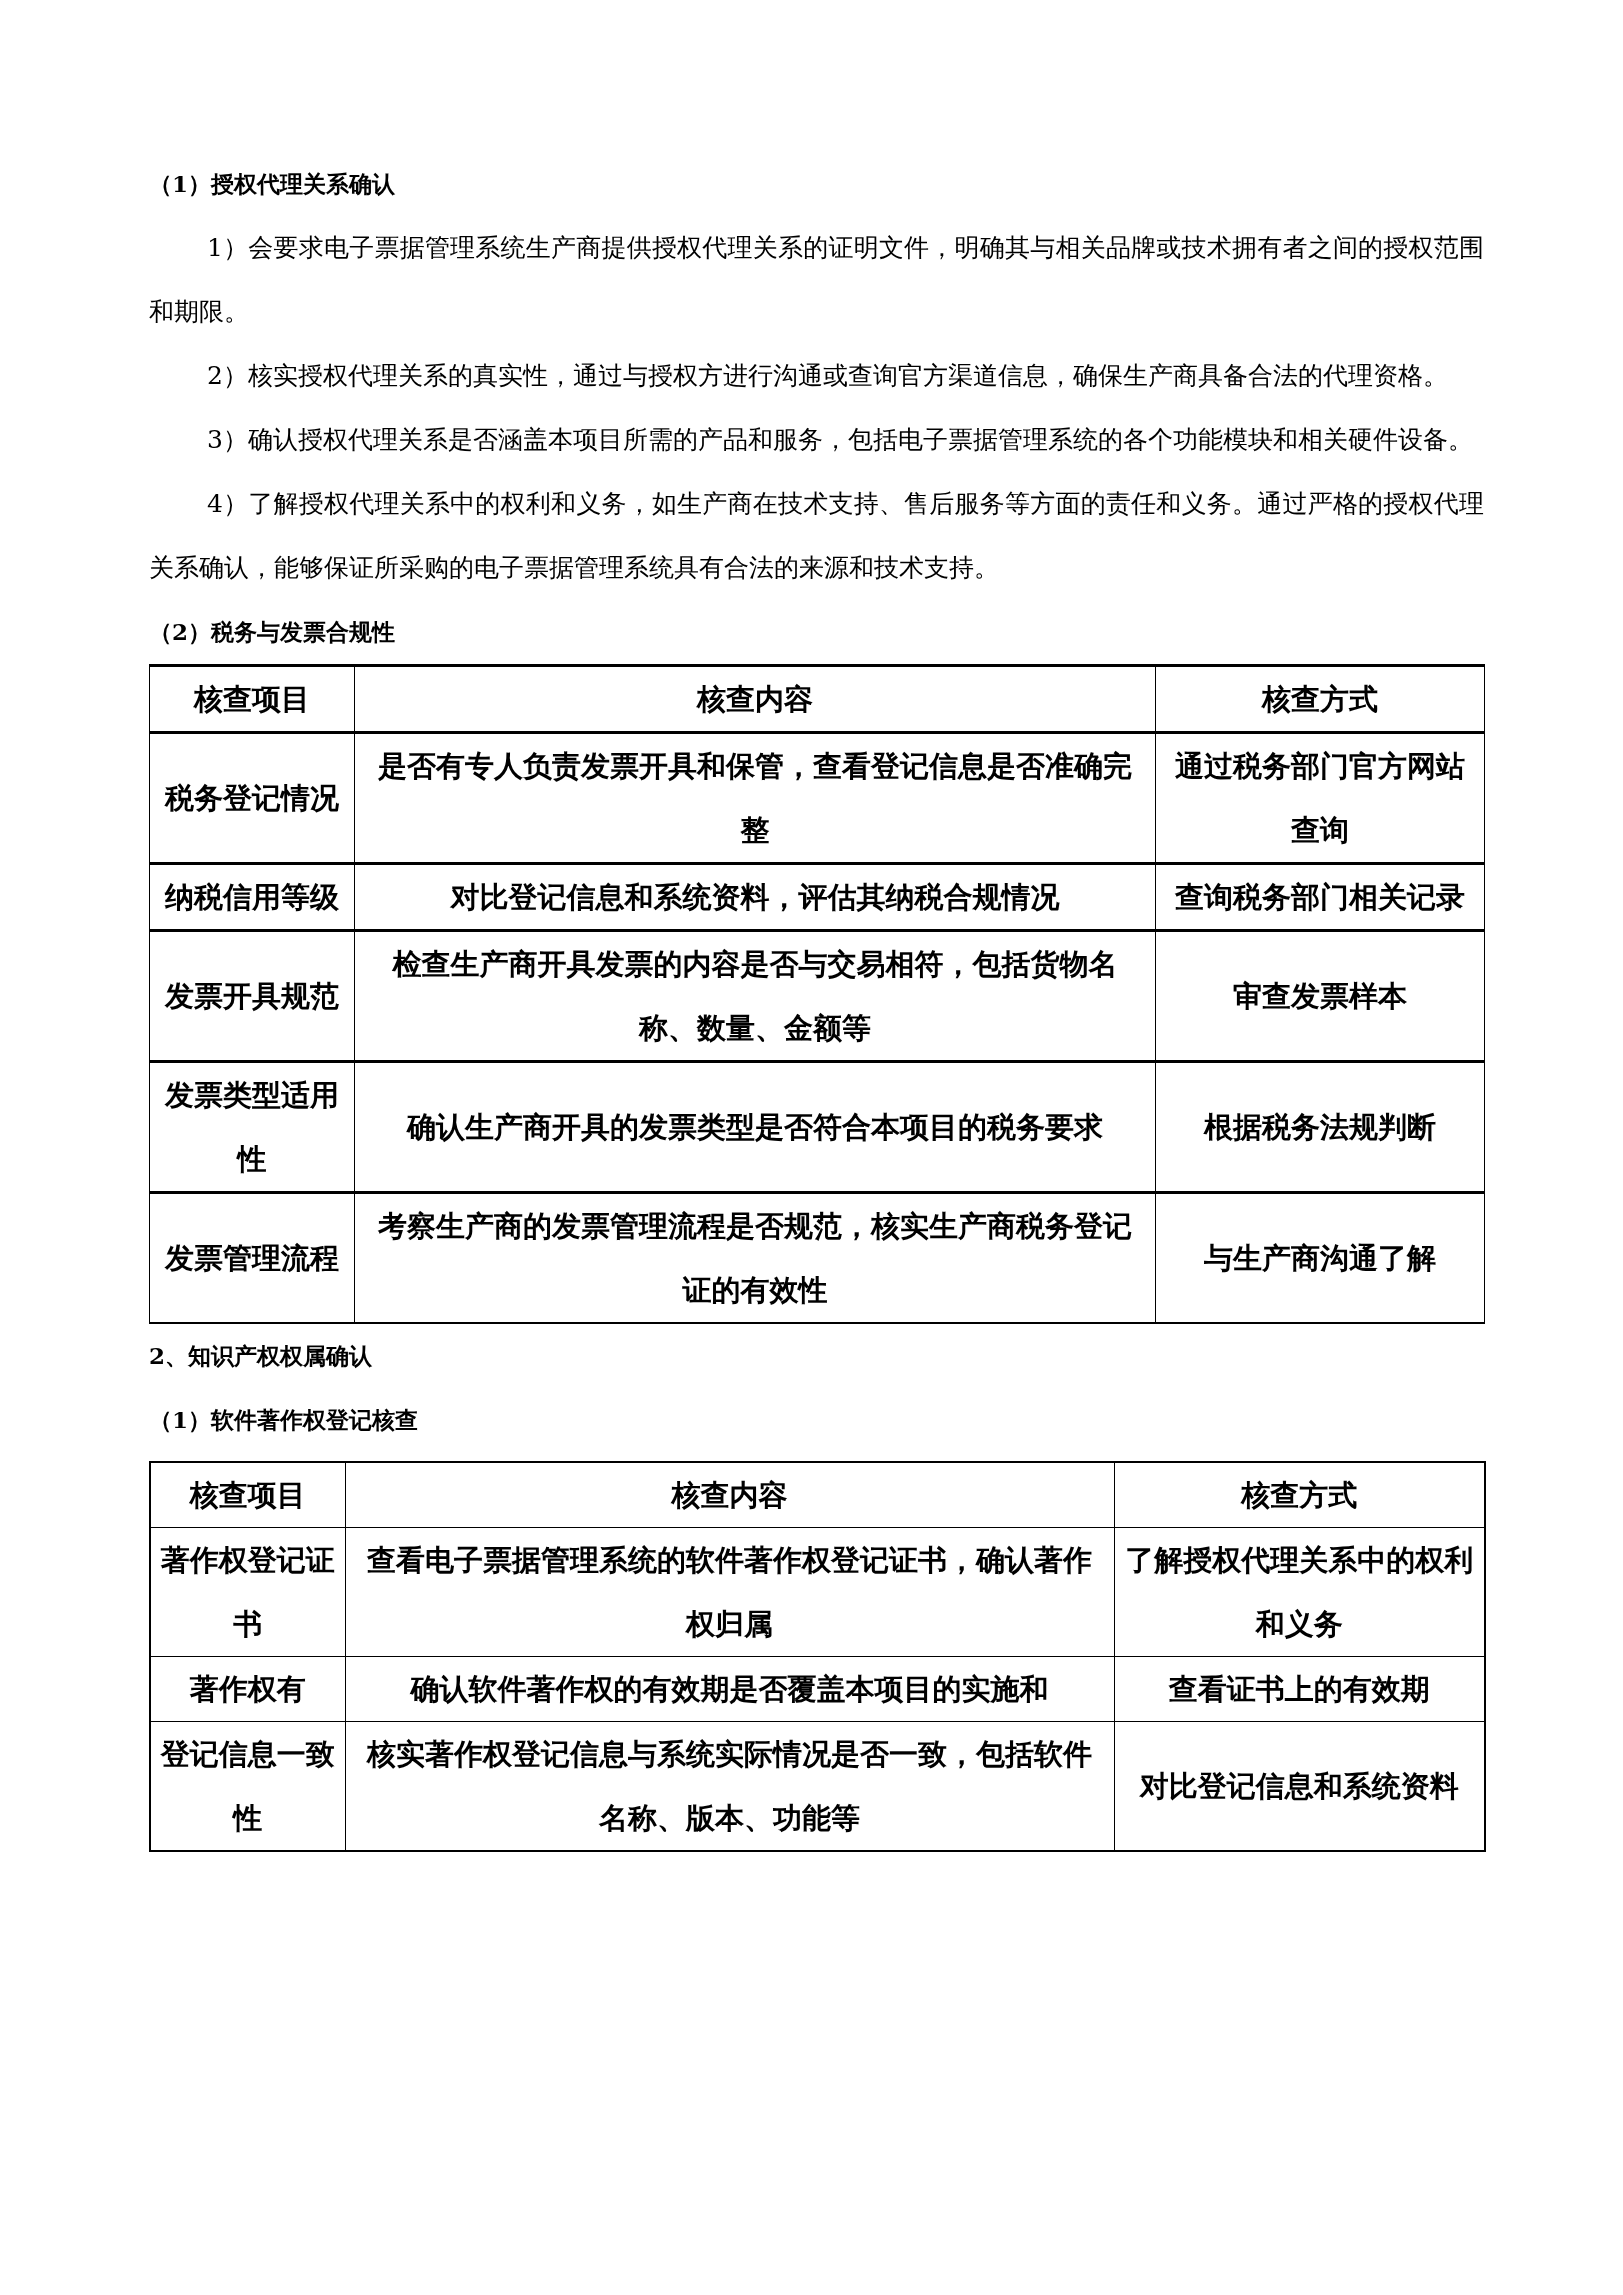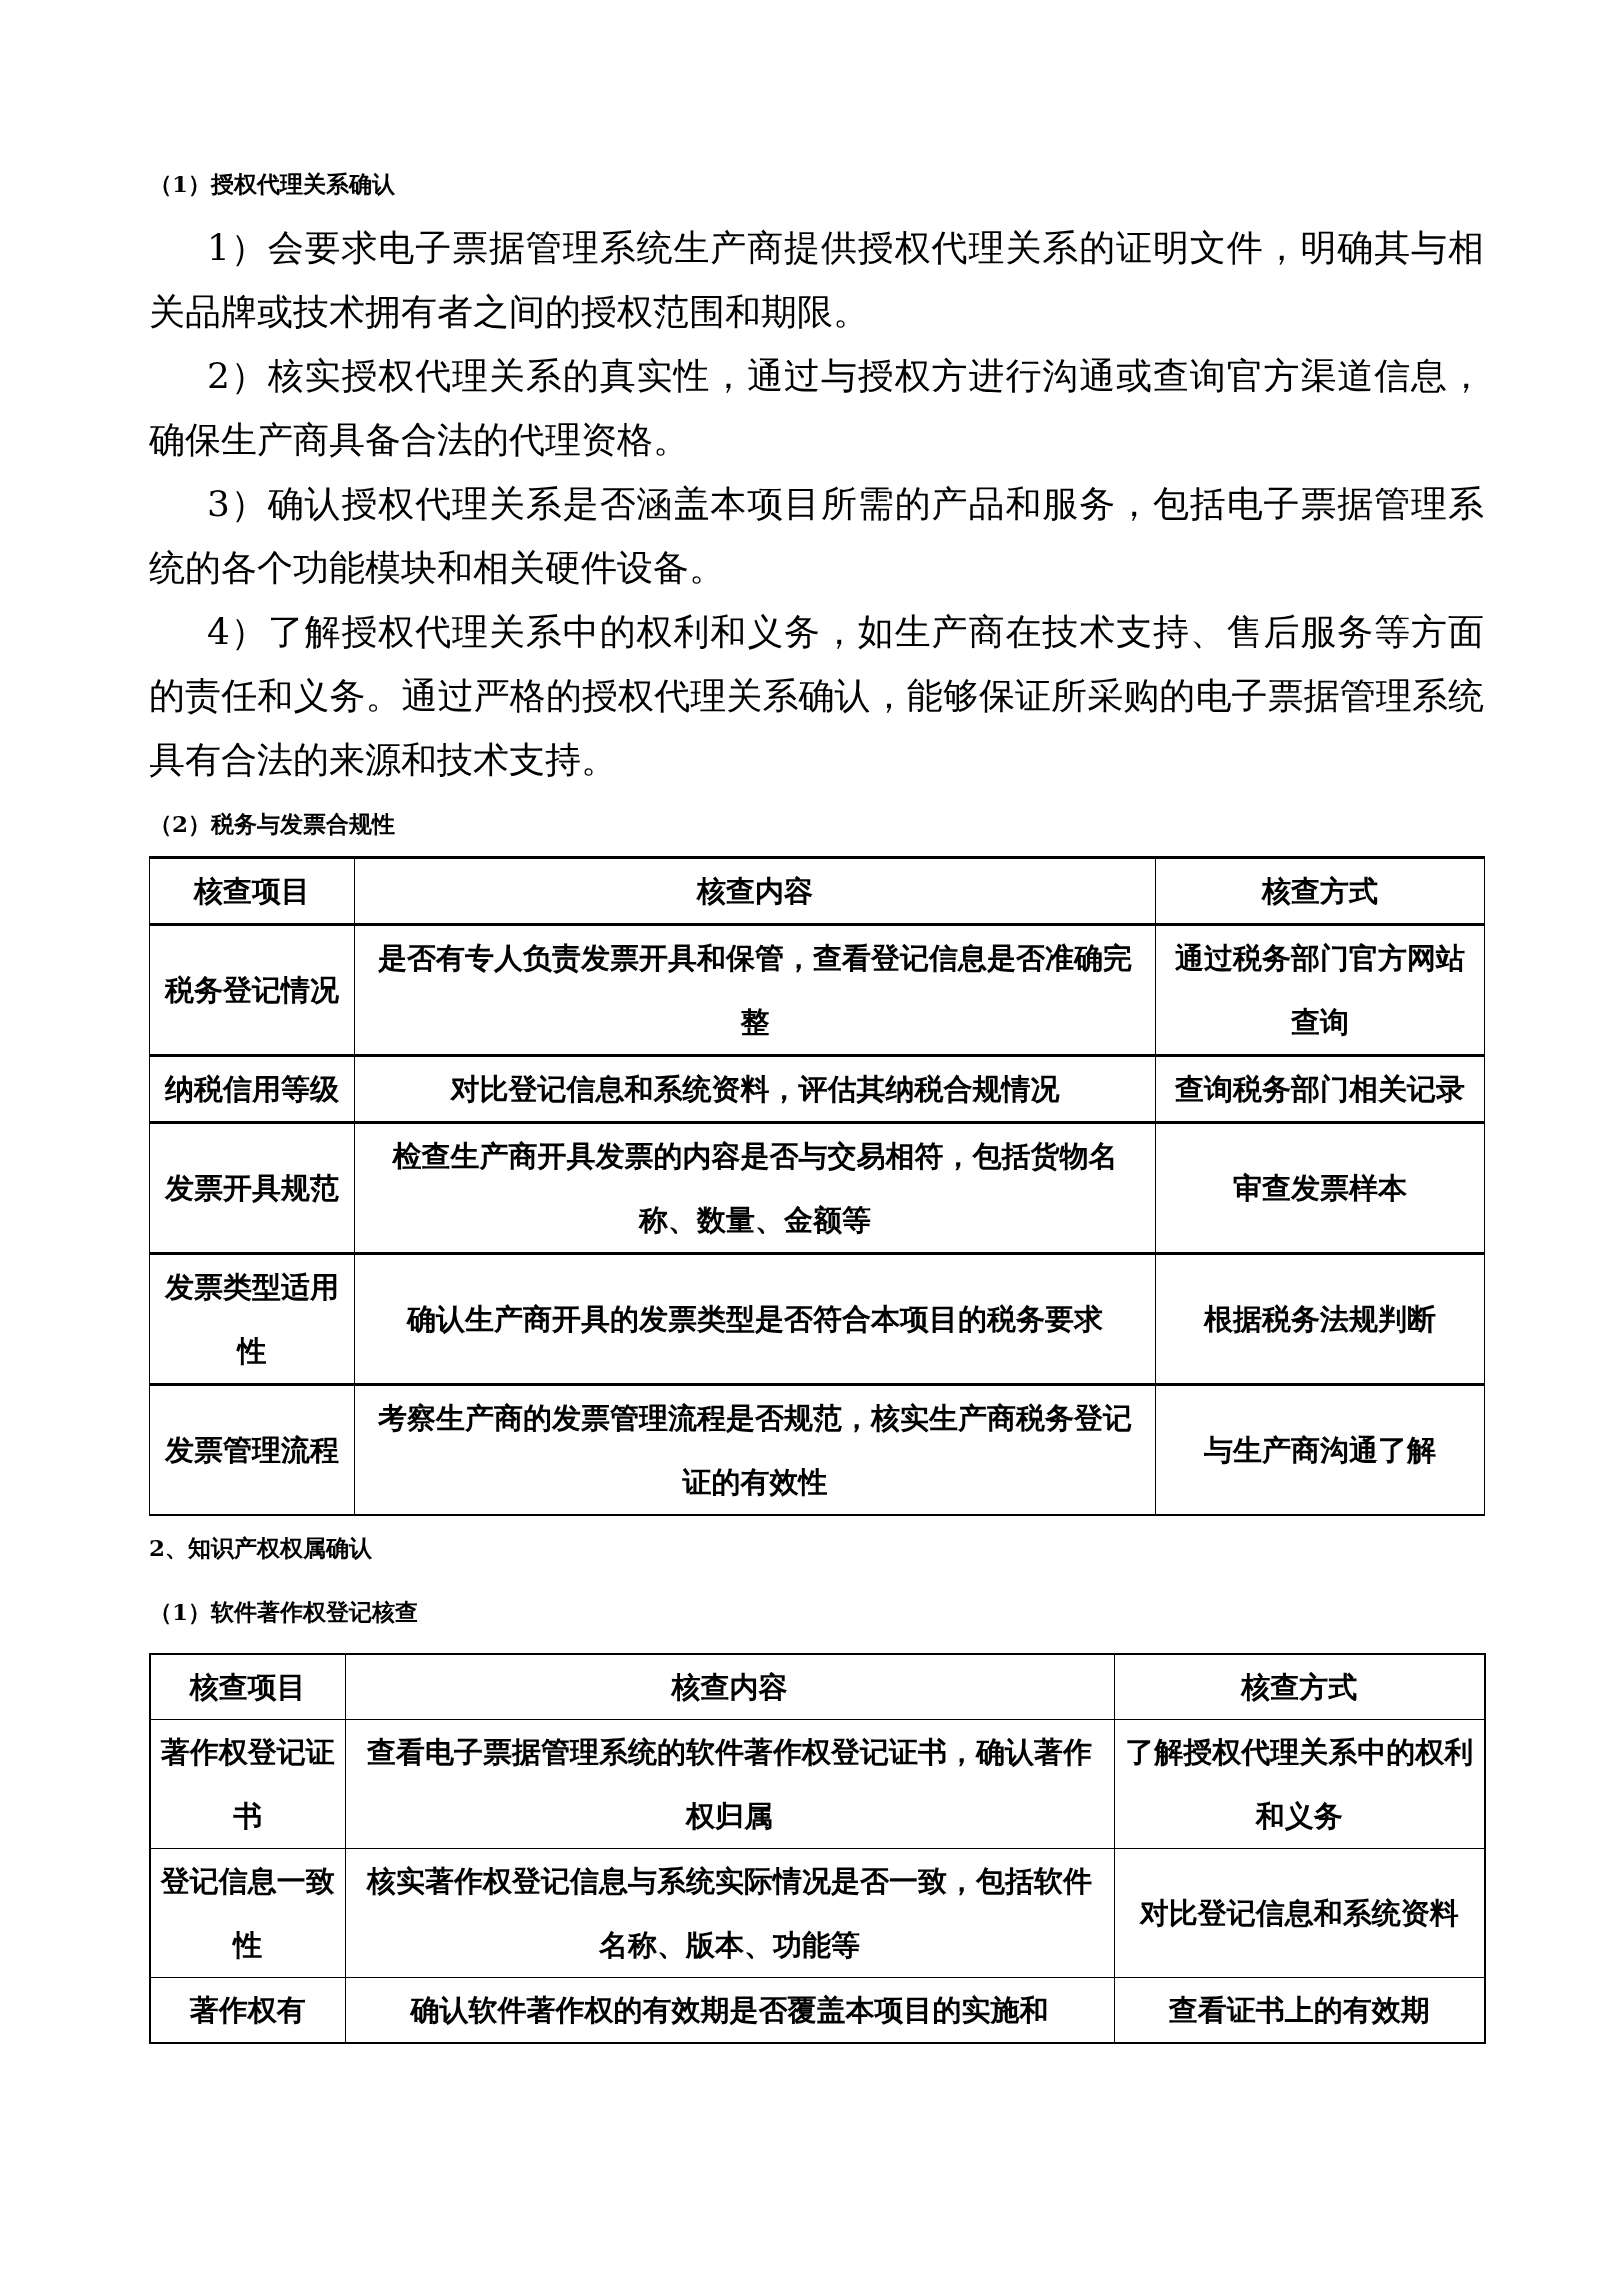--- a/index.html
+++ b/index.html
@@ -1,20 +1,20 @@
 <!DOCTYPE html>
 <html style="font-size:10.5px"><head>
 <meta charset="utf-8">
 <style>
   html, body { margin:0; padding:0; background:#fff; }
   body { width:1623px; height:2295px; position:relative; color:#000;
          font-family:"DejaVu Serif","Liberation Serif",serif; }
   .page { position:absolute; left:149px; top:152px; width:1335px; }
   .h { font-weight:bold; font-size:23px; line-height:64px; height:64px; }
-  .p { font-size:36px; line-height:64px; text-indent:58px; text-align:justify; }
+  .p { font-size:25px; line-height:64px; text-indent:58px; text-align:justify; }
   table { border-collapse:collapse; width:1335px; table-layout:fixed; margin:0;font-weight:bold; }
   td { border:1.3px solid #000; font-size:29px; line-height:64px; text-align:center;
        vertical-align:middle; padding:0 9.2px; word-break:break-all; }
   table.t1 td { border-width:1.3px; }
   table.t1 tr td { border-top-width:3.3px; }
   table.t1 tr:first-child td { border-top-width:3.3px; }
   table.t1 { border-bottom:2.6px solid #000; }
   table.t2 { border:2.6px solid #000; }
 </style>
 </head>
@@ -81,25 +81,25 @@
       <td>核查项目</td>
       <td>核查内容</td>
       <td>核查方式</td>
     </tr>
     <tr>
       <td>著作权登记证书</td>
       <td>查看电子票据管理系统的软件著作权登记证书，确认著作权归属</td>
       <td>了解授权代理关系中的权利和义务</td>
     </tr>
     <tr>
+      <td>著作权有</td>
+      <td>确认软件著作权的有效期是否覆盖本项目的实施和</td>
+      <td>查看证书上的有效期</td>
+    </tr>
+    <tr>
       <td>登记信息一致性</td>
       <td>核实著作权登记信息与系统实际情况是否一致，包括软件名称、版本、功能等</td>
       <td>对比登记信息和系统资料</td>
-    </tr>
-    <tr>
-      <td>著作权有</td>
-      <td>确认软件著作权的有效期是否覆盖本项目的实施和</td>
-      <td>查看证书上的有效期</td>
     </tr>
   </tbody>
     </table>
 </div>
 
 
 </body></html>

